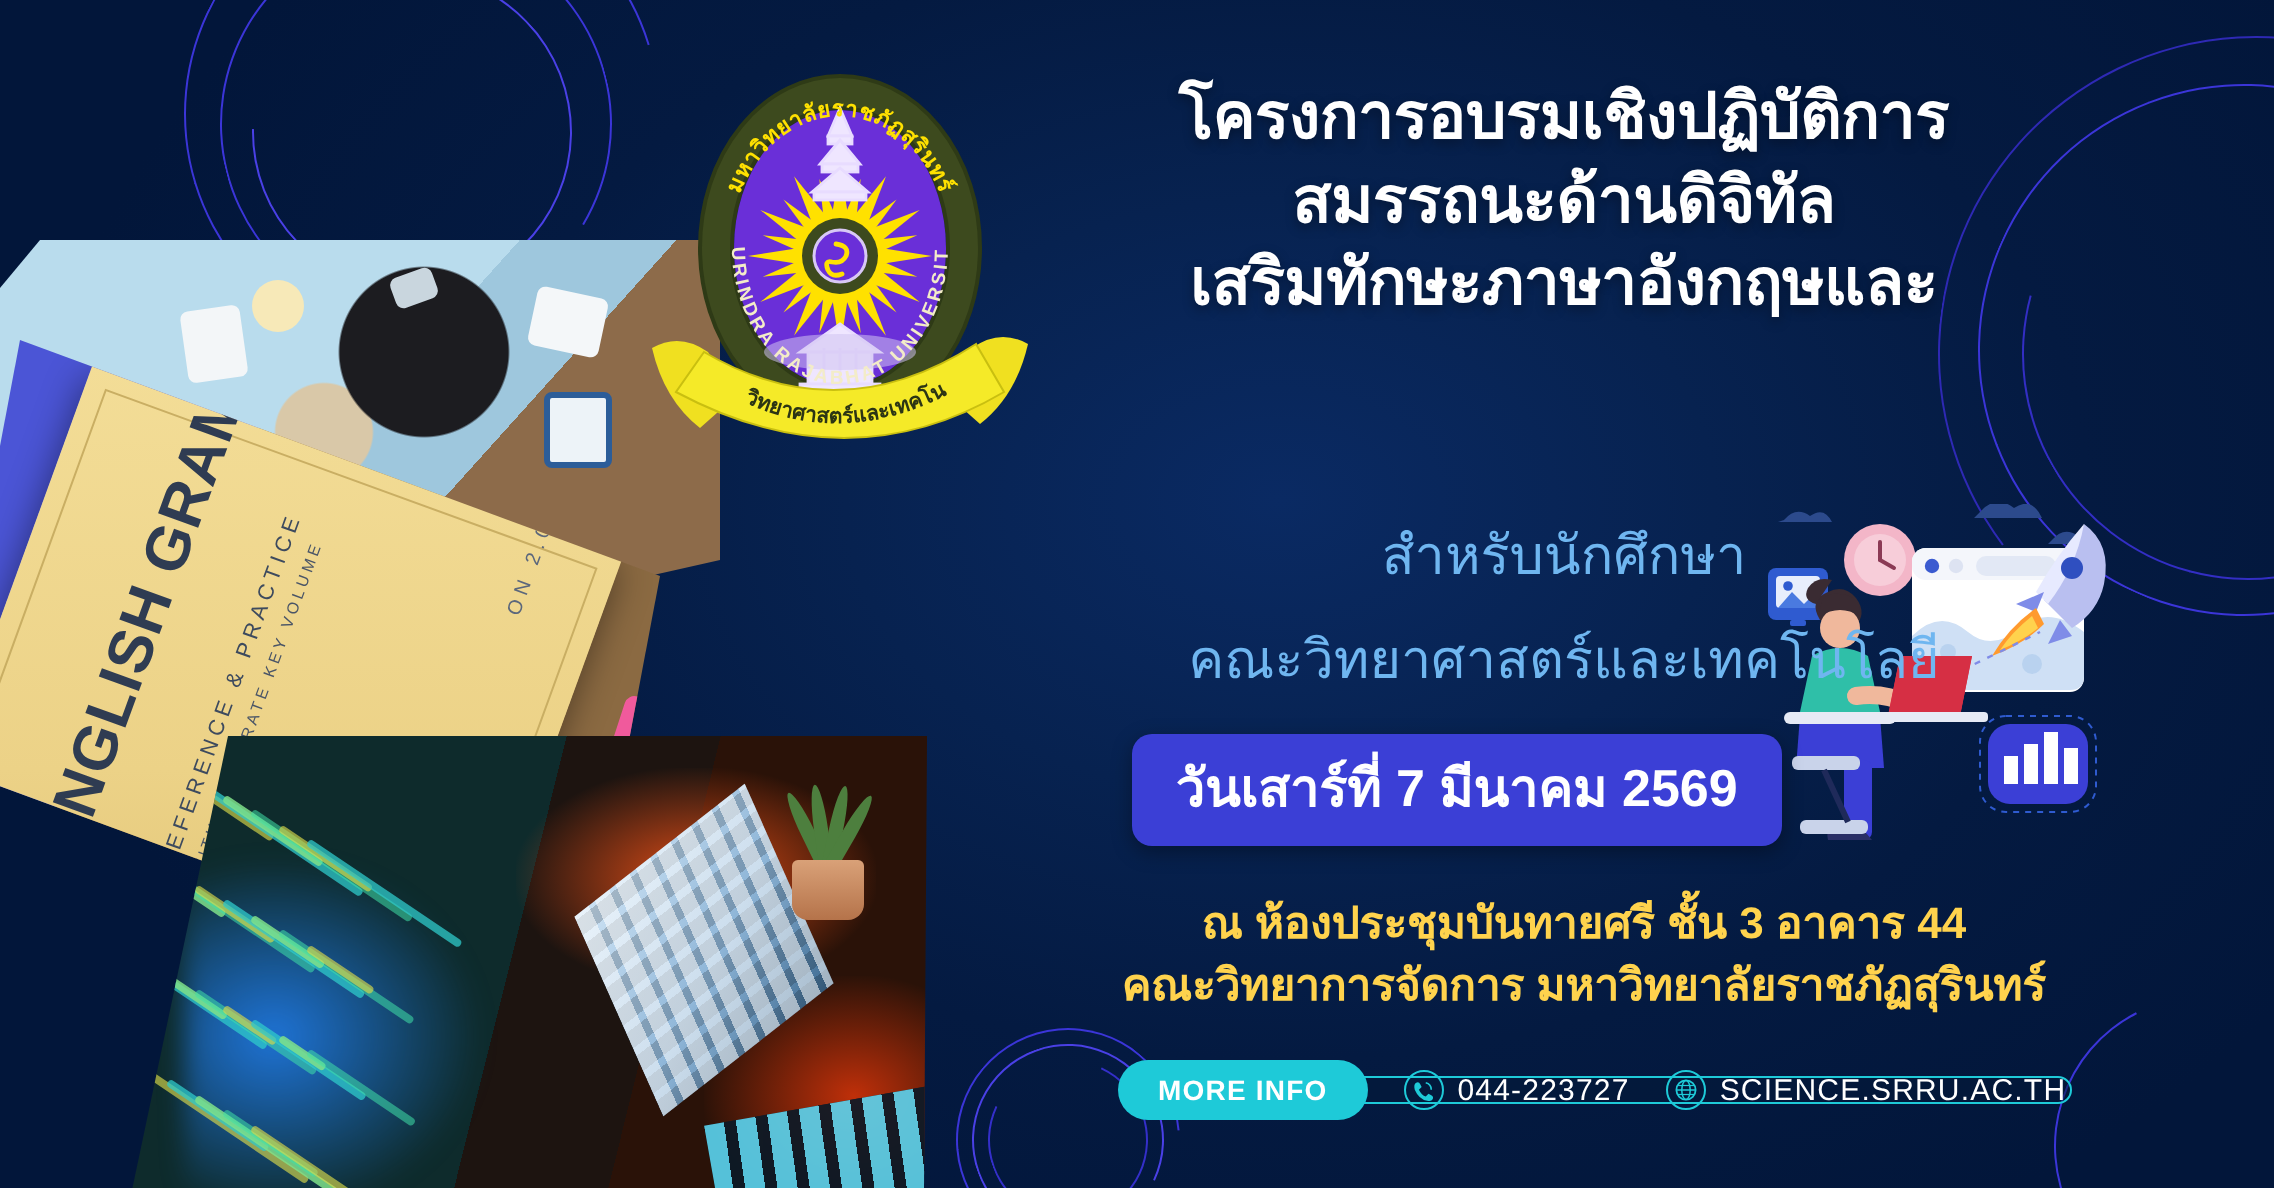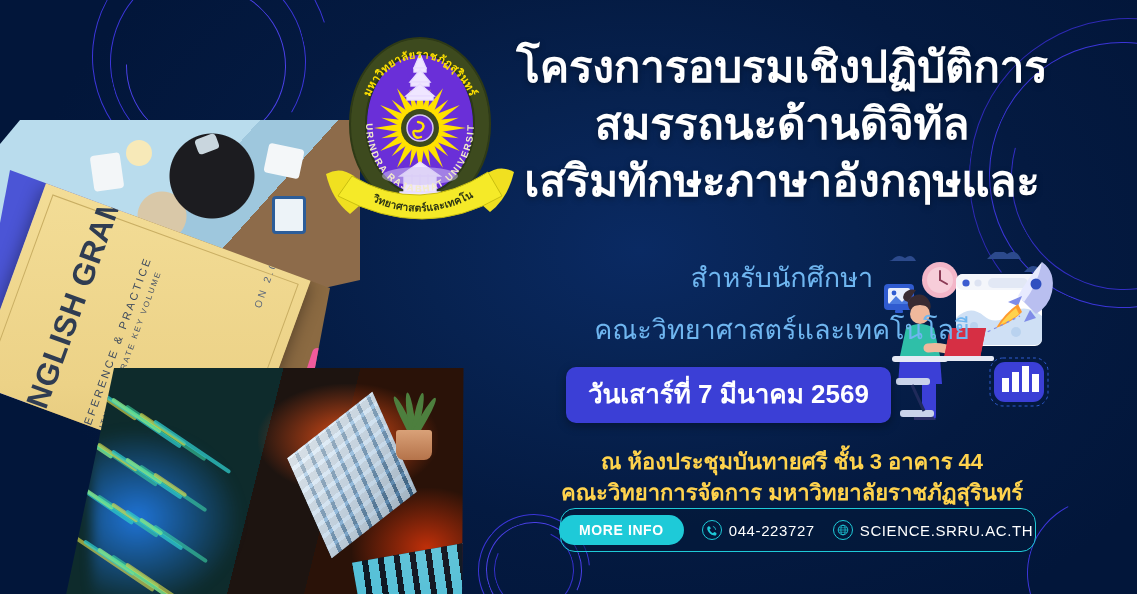--- a/index.html
+++ b/index.html
@@ -171,21 +171,21 @@
 
   
   #illus { position: absolute; left: 866px; top: 252px; width: 208px; height: 168px; }
 
   
   #title-block {
     position: absolute; left: 492px; top: 38px; width: 580px;
     text-align: center;
   }
   .title-line {
-    color: #ffffff; font-weight: bold; font-size: 44px; line-height: 1.30;
+    color: #ffffff; font-weight: bold; font-size: 32px; line-height: 1.30;
     letter-spacing: -0.2px; white-space: nowrap;
     text-shadow: 0 2px 6px rgba(0,0,0,.35);
   }
   #subtitle-block {
     position: absolute; left: 492px; top: 245px; width: 580px; text-align: center;
   }
   .sub-line { color: #6fb6f0; font-size: 27px; line-height: 1.32; margin-top: 16px; }
 
   #date-badge {
     position: absolute; left: 566px; top: 367px;
@@ -196,21 +196,21 @@
     white-space: nowrap;
   }
 
   #venue-block {
     position: absolute; left: 512px; top: 446px; width: 560px; text-align: center;
   }
   .venue-line { color: #ffd34d; font-size: 22px; line-height: 1.42; font-weight: 600; }
 
   
   #footer-bar {
-    position: absolute; left: 560px; top: 508px; width: 476px; height: 44px;
+    position: absolute; left: 560px; top: 538px; width: 476px; height: 14px;
     border: 1.6px solid #1ecad8; border-radius: 15px;
     background: rgba(4,26,56,.55);
     display: flex; align-items: center; text-align: center;
   }
   #more-info-pill {
     margin-left: -2px; height: 30px;
     background: #1ecad8; color: #ffffff;
     border-radius: 15px; padding: 0 20px;
     display: flex; align-items: center;
     font-size: 14px; font-weight: bold; letter-spacing: .6px;

